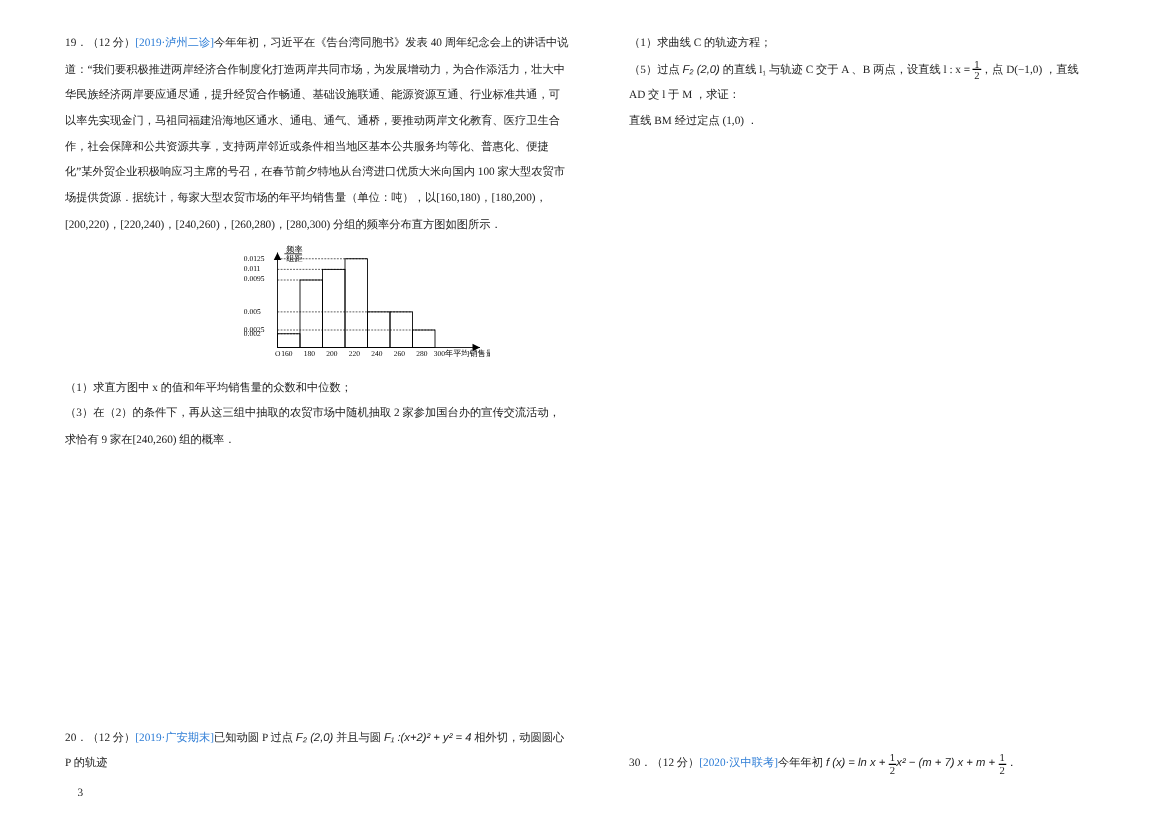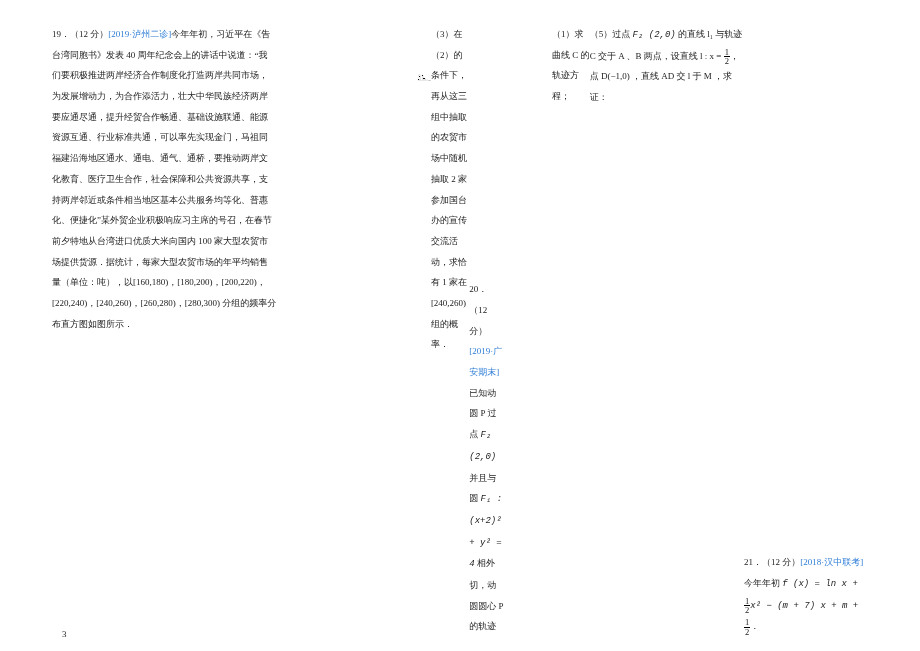--- a/index.html
+++ b/index.html
@@ -12,27 +12,27 @@
       color: #222;
       position: relative;
       padding: 24px 52px 10px 52px;
       line-height: 2.3;
       display: flex;
       gap: 48px;
     }
     .col {
       flex: 1;
       display: flex;
-      flex-direction: row;
+      flex-direction: column;
     }
     .left-col { flex: 1.05; }
     .right-col { flex: 0.95; }
-    .last-item { margin-top: auto; margin-bottom: 4px; }
+    .last-item { margin-top: auto; margin-bottom: 20px; }
     .link { color: #2e7dd6; font-family: inherit; }
-    .eq { font-style: italic; font-family: Liberation Mono, monospace; }
+    .eq { font-style: italic; font-family: Liberation Sans, sans-serif; }
     .fr { display:inline-flex; flex-direction:column; text-align:center; line-height:1; vertical-align: middle; font-size: 0.95em; font-family: 'Times New Roman', serif; }
     .fr .n { border-bottom: 0.7px solid #000; padding:0 1px; }
     .fr .d { padding:0 1px; }
     .chart { margin: 6px 0 8px 140px; display:block; }
     .chart-ax-lbl { font-size: 6.5px; fill:#000; font-family: 'SimSun'; }
     .chart-y-lbl { font-size: 6px; fill:#000; font-family: 'Times New Roman'; }
     .page-num { position: absolute; bottom: 6px; left: 62px; font-size: 9px; color:#222; }
   </style>
 </head>
 <body>
@@ -78,38 +78,40 @@
     <text x="105" y="89" class="chart-y-lbl">240</text>
     <text x="123" y="89" class="chart-y-lbl">260</text>
     <text x="141" y="89" class="chart-y-lbl">280</text>
     <text x="155" y="89" class="chart-y-lbl">300</text>
     <text x="164" y="89" class="chart-ax-lbl">年平均销售量/吨</text>
     <text x="37" y="5.5" class="chart-ax-lbl">频率</text>
     <line x1="35.5" y1="7" x2="49.5" y2="7" stroke="#000" stroke-width="0.6"></line>
     <text x="37" y="13" class="chart-ax-lbl">组距</text>
   </svg>
 
-  <div>（3）在（2）的条件下，再从这三组中抽取的农贸市场中随机抽取 2 家参加国台办的宣传交流活动，求恰有 1 家在[240,260) 组的概率．</div>
+  <div>（1）求直方图中 x 的值和年平均销售量的众数和中位数；</div>
+  <div>（3）在（2）的条件下，再从这三组中抽取的农贸市场中随机抽取 2 家参加国台办的宣传交流活动，求恰有 9 家在[240,260) 组的概率．</div>
 
   <div class="last-item">
     <span>20．（12 分）</span><span class="link">[2019·广安期末]</span><span>已知动圆 P 过点 </span><span class="eq">F₂ (2,0)</span><span> 并且与圆 </span><span class="eq">F₁ :(x+2)² + y² = 4</span><span> 相外切，动圆圆心 P 的轨迹</span>
   </div>
 </div>
 
 <div class="col right-col">
   <div>（1）求曲线 C 的轨迹方程；</div>
   <div>
     <span>（5）过点 </span><span class="eq">F₂ (2,0)</span><span> 的直线 l₁ 与轨迹 C 交于 A 、B 两点，设直线 l : x = </span><span class="fr">
         <span class="n">1</span>
         <span class="d">2</span>
       </span><span>，点 D(−1,0) ，直线 AD 交 l 于 M ，求证：</span>
   </div>
+  <div>直线 BM 经过定点 (1,0) ．</div>
 
   <div class="last-item">
-    <span>21．（12 分）</span><span class="link">[2018·汉中联考]</span><span>今年年初 </span><span class="eq">f (x) = ln x + </span><span class="fr">
+    <span>30．（12 分）</span><span class="link">[2020·汉中联考]</span><span>今年年初 </span><span class="eq">f (x) = ln x + </span><span class="fr">
         <span class="n">1</span>
         <span class="d">2</span>
       </span><span class="eq">x² − (m + 7) x + m + </span><span class="fr">
         <span class="n">1</span>
         <span class="d">2</span>
       </span><span>．</span>
   </div>
 </div>
 
 <div class="page-num">3</div>

